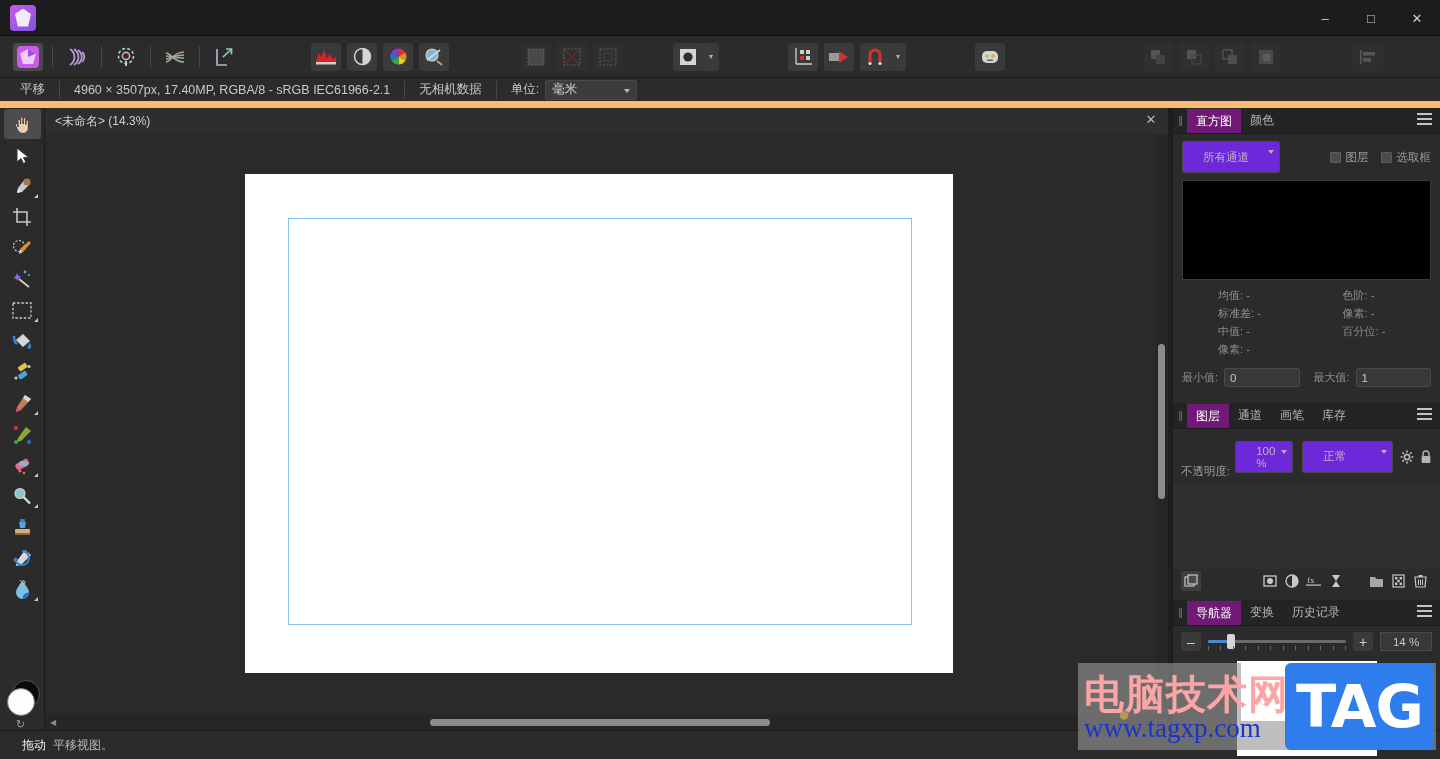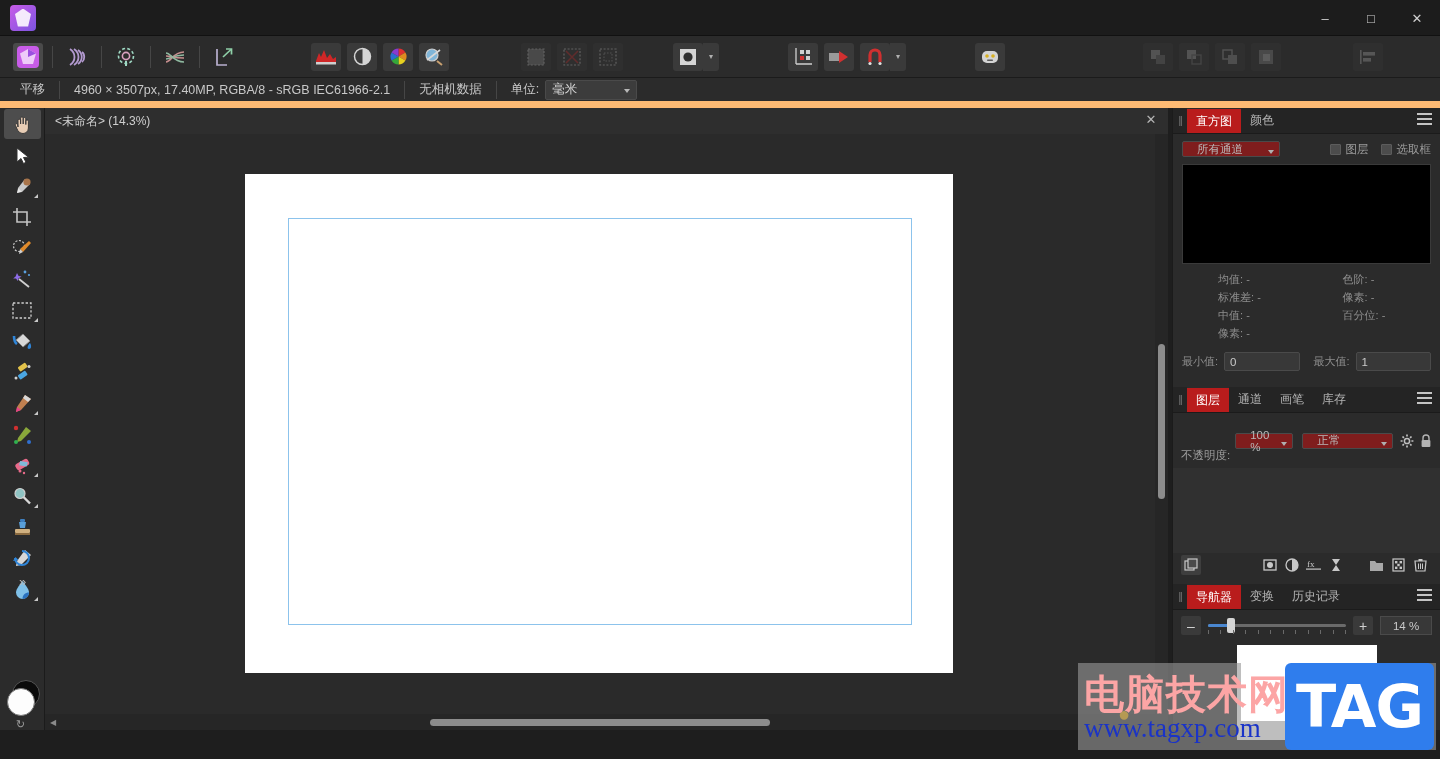--- a/index.html
+++ b/index.html
@@ -185,34 +185,34 @@
     position: relative; border-bottom: 1px solid #1b1b1b;
   }
   .grip {
     width: 14px; display: flex; align-items: center; justify-content: center;
     color: #7c7c7c; font-size: 10px; letter-spacing: -1px;
   }
   .ptab {
     padding: 0 9px; font-size: 12px; color: #b4b4b4;
     display: flex; align-items: center;
   }
-  .ptab.active { background: #b91c1c; color: #ffffff; border-top: 1px solid #2b2b2b; }
+  .ptab.active { background: #701a75; color: #ffffff; border-top: 1px solid #2b2b2b; }
   .panel-menu {
     position: absolute; right: 8px; top: 5px; width: 15px; height: 15px;
   }
   .panel-menu i {
     display: block; height: 2px; background: #c4c4c4; margin-bottom: 3px;
   }
   .panel-body { padding: 7px 9px; }
 
   .row { display: flex; align-items: center; }
   .sel-box {
-    height: 16px; background: #7f1d1d; border: 1px solid #4a4a4a;
+    height: 32px; background: #6d28d9; border: 1px solid #4a4a4a;
     border-radius: 2px; color: #b9b9b9; font-size: 11.5px;
-    display: flex; align-items: center; padding: 0 16px 0 14px;
+    display: flex; align-items: center; padding: 0 16px 0 20px;
     position: relative;
   }
   .sel-box::after {
     content: ""; position: absolute; right: 5px; top: 8px;
     border-left: 3.5px solid transparent; border-right: 3.5px solid transparent;
     border-top: 4px solid #b0b0b0;
   }
   .cbox {
     width: 11px; height: 11px; background: #4c4c4c;
     border: 1px solid #5c5c5c; border-radius: 1px; margin-right: 5px;
@@ -724,20 +724,24 @@
     <div class="selrect"></div>
   </div>
   <div class="vscroll">
     <div class="vscroll-thumb"></div>
   </div>
   <div class="hscroll">
     <div class="hscroll-arrow">◀</div>
     <div class="hscroll-thumb"></div>
   </div>
 
+  <div class="statusbar">
+    <span class="status-strong">拖动</span>
+    <span class="status-text">平移视图。</span>
+  </div>
 
   <div class="rightpanel">
 
     <div class="panel-tabs">
       <div class="grip">||</div>
       <div class="ptab active">直方图</div>
       <div class="ptab">颜色</div>
       <div class="panel-menu">
           <i></i>
           <i></i>

